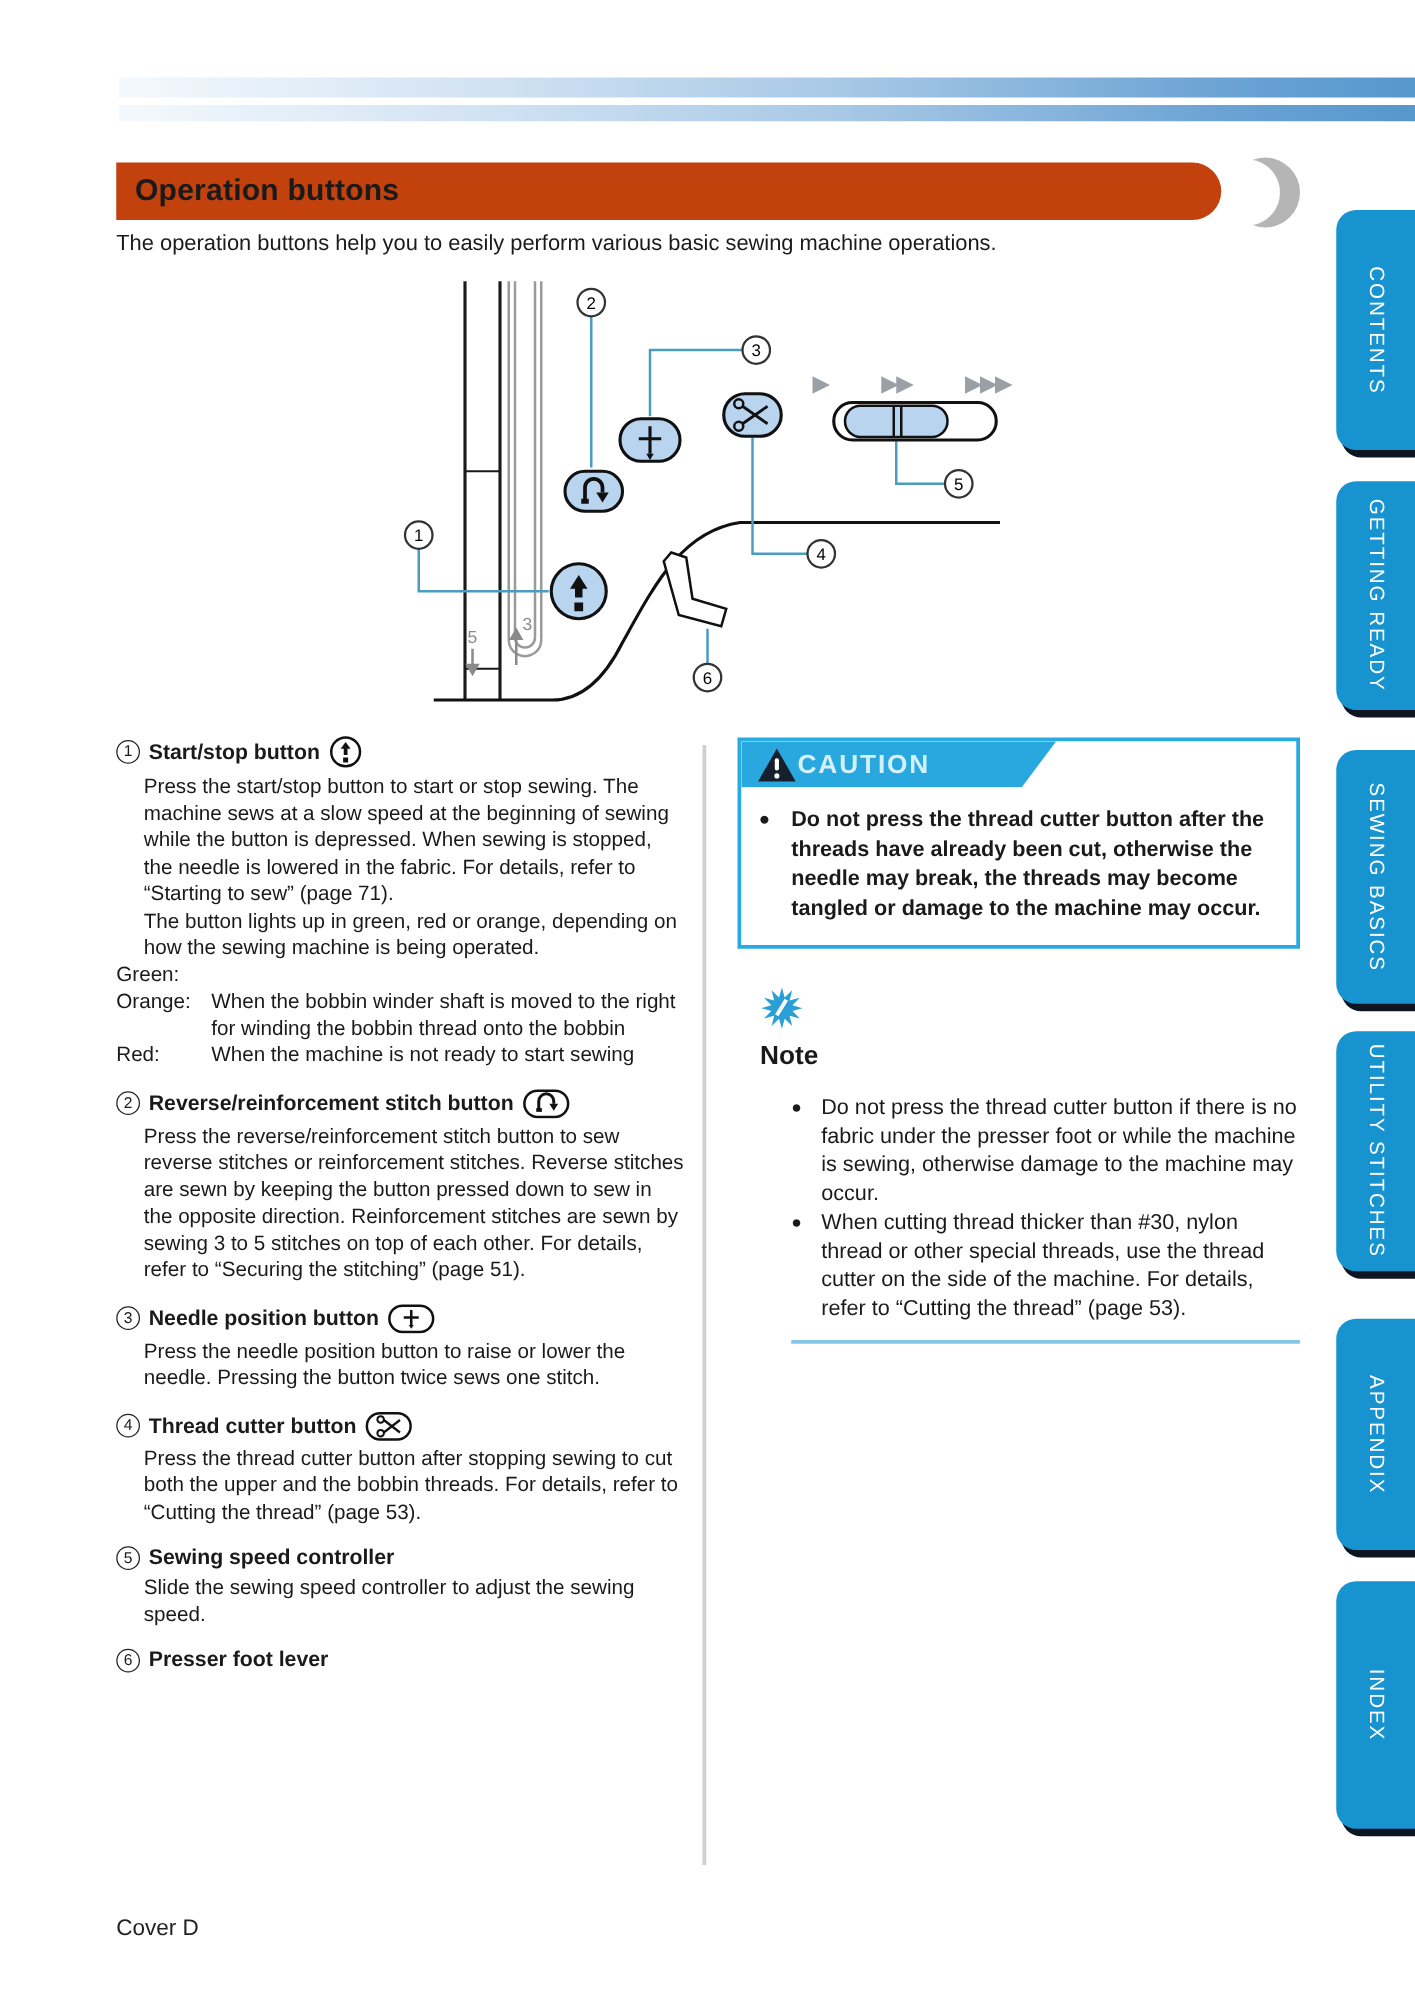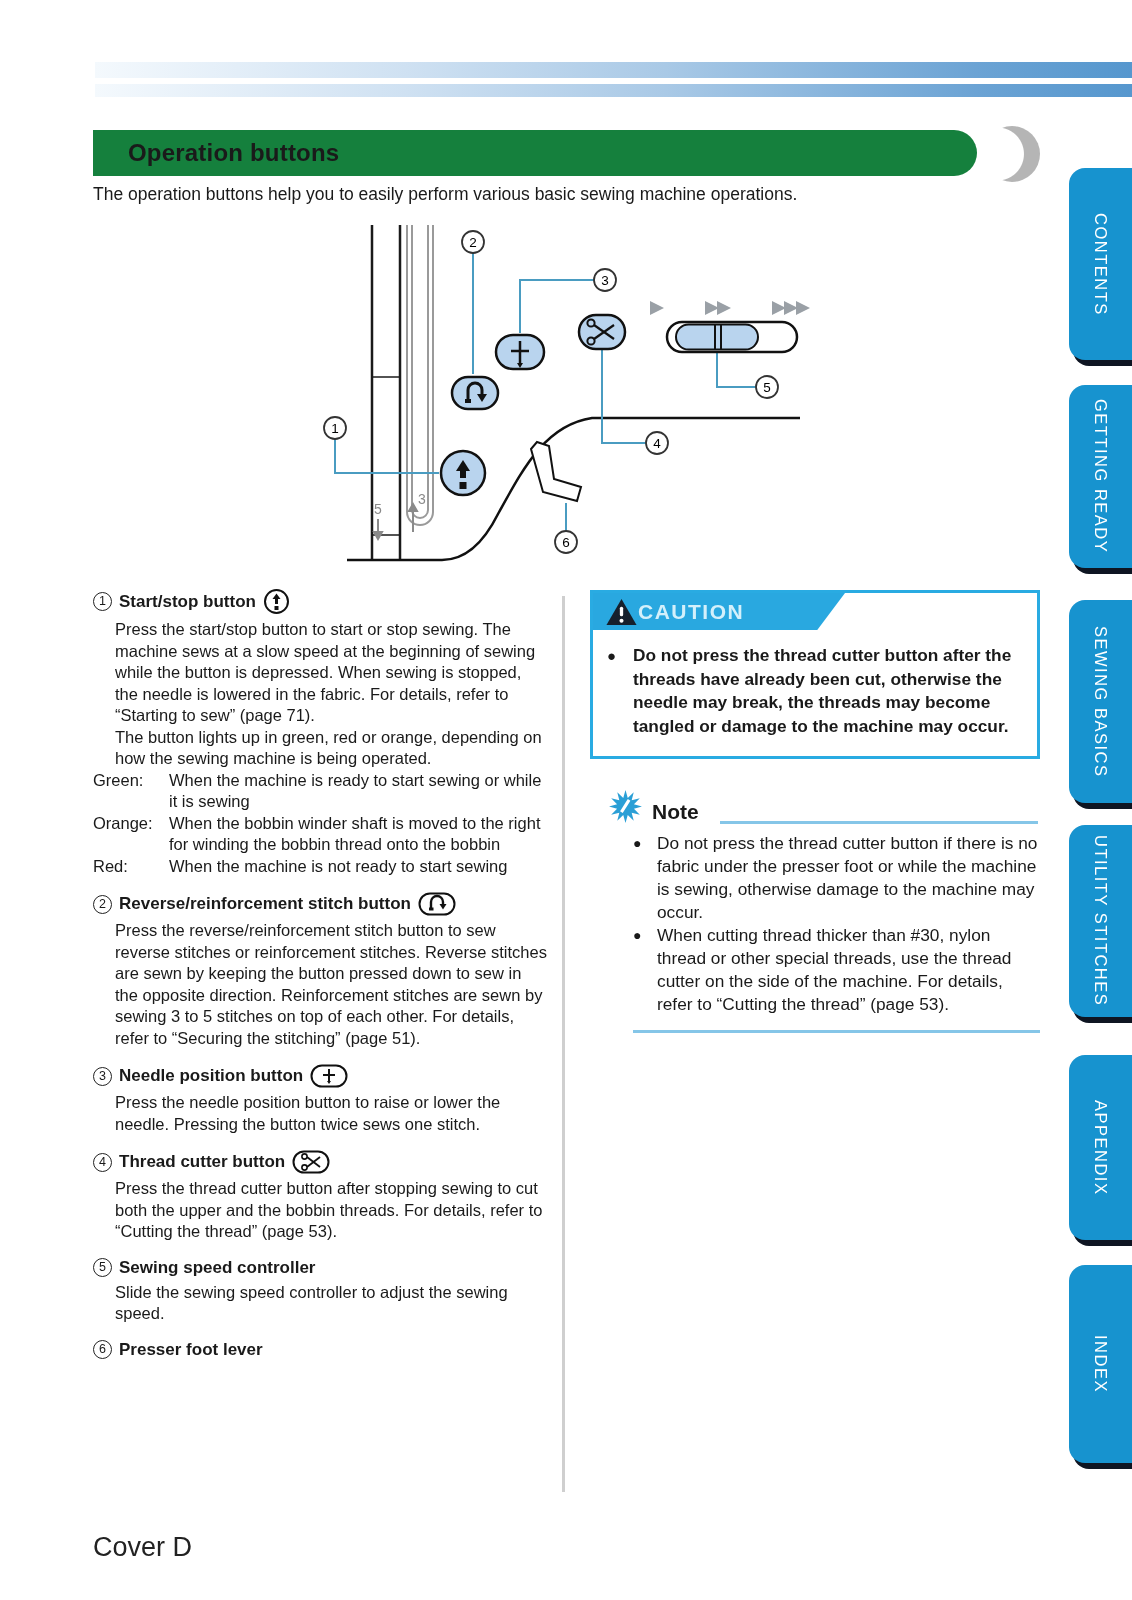--- a/index.html
+++ b/index.html
@@ -9,21 +9,21 @@
     overflow:hidden; font-family:"Liberation Sans", sans-serif; color:#1a1a1a;
   }
   
   .grad-bar { position:absolute; left:95px; right:0;
     background:linear-gradient(90deg,#f4f9fd 0%,#cfe1f2 30%,#a9c9e6 55%,#6ba3d4 85%,#5697ce 100%); }
   .grad-bar.b1 { top:62px; height:16px; }
   .grad-bar.b2 { top:84px; height:13px; }
 
   
   .title-bar { position:absolute; left:93px; top:130px; width:884px; height:46px;
-    background:#15803d; border-radius:0 23px 23px 0; display:flex; align-items:center;padding-left:20px; }
+    background:#c2410c; border-radius:0 23px 23px 0; display:flex; align-items:center; }
   .title-bar span { font-size:24px; font-weight:bold; padding-left:15px; letter-spacing:0.2px; }
   .crescent { position:absolute; left:984px; top:126px; width:56px; height:56px; border-radius:50%;
     background:radial-gradient(circle 27px at 24% 50%, #ffffff 0 26px, #b5b5b5 27px); }
 
   .intro { position:absolute; left:93px; top:184px; width:800px; font-size:17.5px; }
 
   
   .diagram { position:absolute; left:280px; top:222px; }
 
   
@@ -49,41 +49,41 @@
   .caution-head { width:252px; height:37px; background:#29a8e0;
     clip-path:polygon(0 0,100% 0,89% 100%,0 100%);
     display:flex; align-items:center; gap:0; padding-left:12px; }
   .caution-title { color:#d3f0fb; font-size:21px; font-weight:bold; letter-spacing:1.5px; }
   .caution-body { padding:14px 16px 18px 14px; }
   .cau-item { display:flex; font-size:17.3px; font-weight:bold; line-height:23.5px; }
   .cau-item .dot { flex:0 0 26px; font-size:15px; }
 
   
   .note { margin-top:30px; padding-left:18px; }
-  .note-head { display:flex; align-items:flex-end; gap:9px; margin-bottom:8px; }
+  .note-head { display:flex; align-items:flex-start; gap:9px; margin-bottom:8px;flex-direction:column; }
   .note-title { font-size:21px; font-weight:bold; }
   .note-line { flex:1; height:3px; background:#85c6e8; margin-left:12px; margin-right:2px; }
   .note-body { margin-left:25px; }
   .note-item { display:flex; font-size:17.3px; line-height:23px; }
   .note-item .dot { flex:0 0 24px; font-size:14px; }
   .note-rule { height:3px; background:#85c6e8; margin-top:14px; margin-left:25px; }
 
   
   .tab { position:absolute; right:0; width:63px; background:#1793cf;
     border-radius:16px 0 0 16px; box-shadow:4px 6px 0 #0e1522;
     color:#fff; display:flex; align-items:center; justify-content:center;
     writing-mode:vertical-rl; font-size:16.5px; letter-spacing:1.5px; }
   .tab.t0 { top:168px;  height:192px; }
   .tab.t1 { top:385px;  height:183px; }
   .tab.t2 { top:600px;  height:203px; }
   .tab.t3 { top:825px;  height:192px; }
   .tab.t4 { top:1055px; height:185px; }
   .tab.t5 { top:1265px; height:198px; }
 
-  .footer { position:absolute; left:93px; top:1532px; font-size:27px; color:#222;
+  .footer { position:absolute; left:93px; top:1532px; font-size:18px; color:#222;
     font-family:"Liberation Sans", sans-serif; }
 </style>
 </head>
 <body>
 
 <div class="page">
 
   <div class="grad-bar b1"></div>
   <div class="grad-bar b2"></div>
 
@@ -208,21 +208,20 @@
           <rect x="11.5" y="18" width="4" height="4" fill="#111"></rect>
         </svg>
       </div>
       <div class="sec-body">
         <p>Press the start/stop button to start or stop sewing. The machine sews at a slow speed at the beginning of sewing while the button is depressed. When sewing is stopped, the needle is lowered in the fabric. For details, refer to “Starting to sew” (page 71).</p>
         <p>The button lights up in green, red or orange, depending on how the sewing machine is being operated.</p>
       </div>
       <div class="ltable">
         <div class="lrow">
           <span class="lab">Green:</span>
-          <span class="des">When the machine is ready to start sewing or while it is sewing</span>
         </div>
         <div class="lrow">
           <span class="lab">Orange:</span>
           <span class="des">When the bobbin winder shaft is moved to the right for winding the bobbin thread onto the bobbin</span>
         </div>
         <div class="lrow">
           <span class="lab">Red:</span>
           <span class="des">When the machine is not ready to start sewing</span>
         </div>
       </div>

